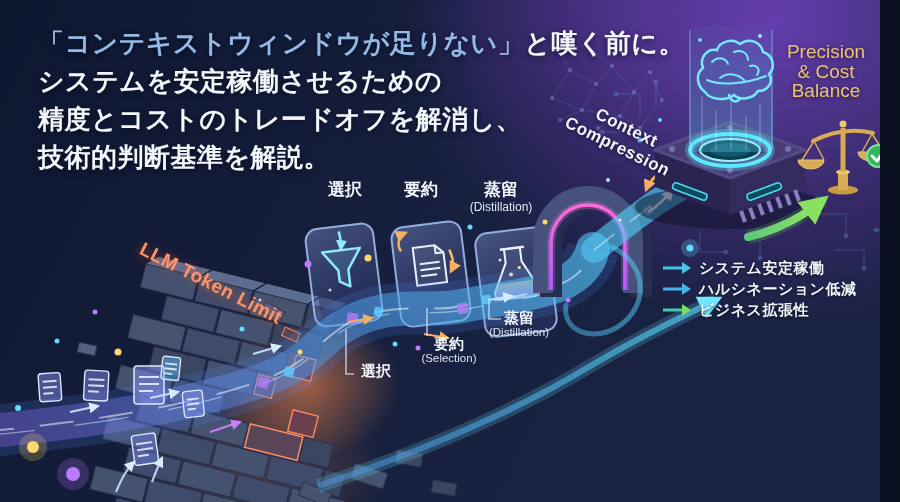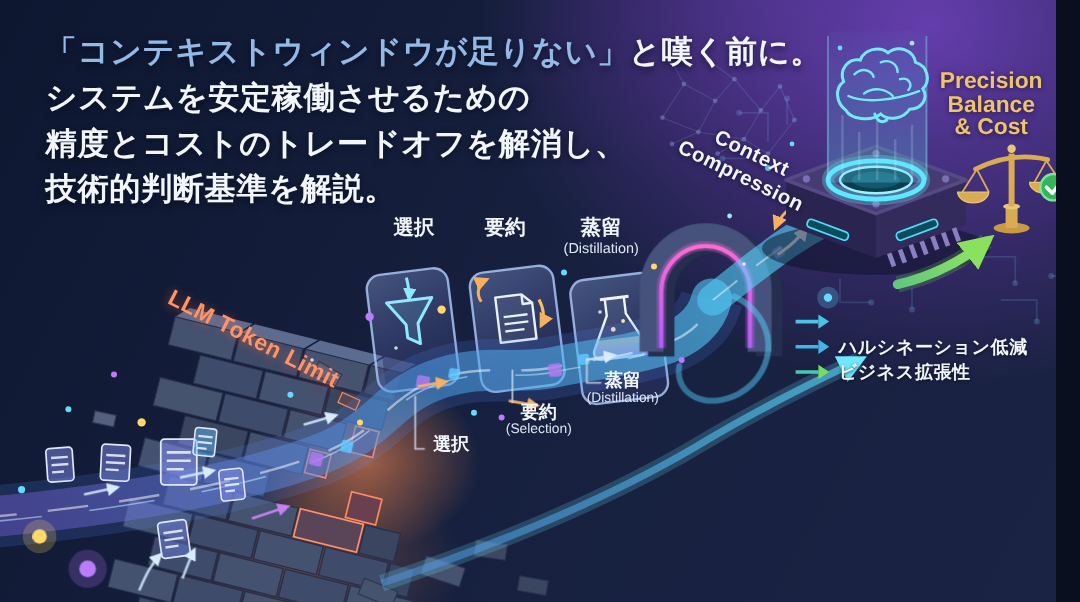--- a/index.html
+++ b/index.html
@@ -20,21 +20,21 @@
   .step-label{width:130px;text-align:center;top:180px;}
   .step-jp{font-size:17px;font-weight:700;line-height:20px;}
   .step-en{font-size:12px;color:#dfe7f4;line-height:14px;}
   .callout{width:92px;text-align:center;}
   .co-jp{font-size:15px;font-weight:700;line-height:17px;}
   .co-en{font-size:11.5px;color:#dde4f2;line-height:13px;}
   .compression{left:537px;top:116px;width:170px;text-align:center;transform:rotate(26deg);
     font-size:17px;font-weight:700;line-height:21px;letter-spacing:.5px;
     text-shadow:0 1px 4px rgba(10,15,35,.8);}
   .precision{left:772px;top:42px;width:108px;text-align:center;color:#ecc56b;
-    font-size:19px;font-weight:700;line-height:19.5px;text-shadow:0 1px 4px rgba(40,20,70,.85);margin-top:16px;}
+    font-size:19px;font-weight:400;line-height:19.5px;text-shadow:0 1px 4px rgba(40,20,70,.85);}
   .benefit-title{left:686px;top:227px;font-size:23px;font-weight:800;color:#58e874;letter-spacing:1px;
     text-shadow:0 0 10px rgba(80,230,115,.4),0 1px 3px rgba(5,15,25,.8);}
   .bullets{left:662px;top:258px;}
   .bullet{display:flex;align-items:center;gap:7px;height:20px;margin-bottom:1px;}
   .bullet span{font-size:15px;font-weight:700;letter-spacing:.5px;text-shadow:0 1px 3px rgba(5,15,25,.8);}
 </style>
 </head>
 <body>
 
 <div class="stage">
@@ -436,30 +436,31 @@
     <div class="co-en">(Distillation)</div>
   </div>
 
   <div class="txt compression">
     <div>Context</div>
     <div>Compression</div>
   </div>
 
   <div class="txt precision">
     <div>Precision</div>
+    <div>&amp; Cost</div>
     <div>Balance</div>
-    <div>&amp; Cost</div>
   </div>
 
   <div class="txt bullets">
     <div class="bullet">
       <svg width="30" height="14">
           <line x1="1" y1="7" x2="20" y2="7" stroke="#49c4e6" stroke-width="3"></line>
           <polygon points="20,1 29,7 20,13" fill="#49c4e6"></polygon>
         </svg>
+      <span>システム安定稼働</span>
     </div>
     <div class="bullet">
       <svg width="30" height="14">
           <line x1="1" y1="7" x2="20" y2="7" stroke="#45b2e8" stroke-width="3"></line>
           <polygon points="20,1 29,7 20,13" fill="#45b2e8"></polygon>
         </svg>
       <span>ハルシネーション低減</span>
     </div>
     <div class="bullet">
       <svg width="30" height="14">

